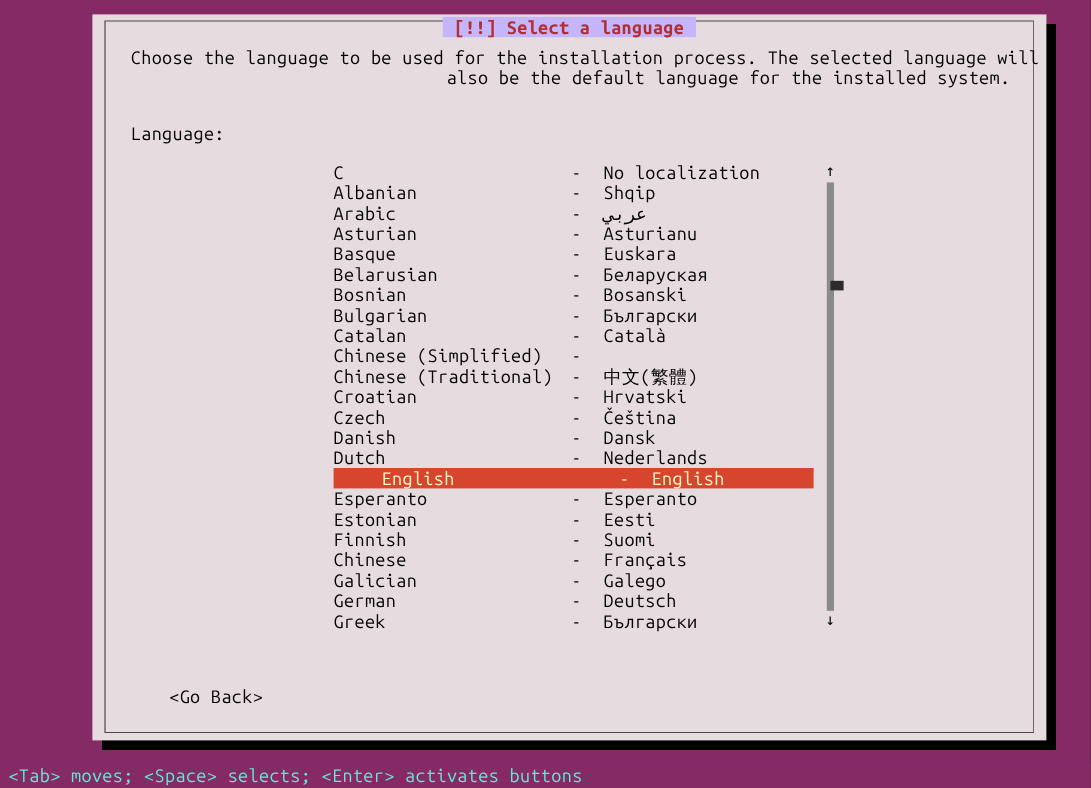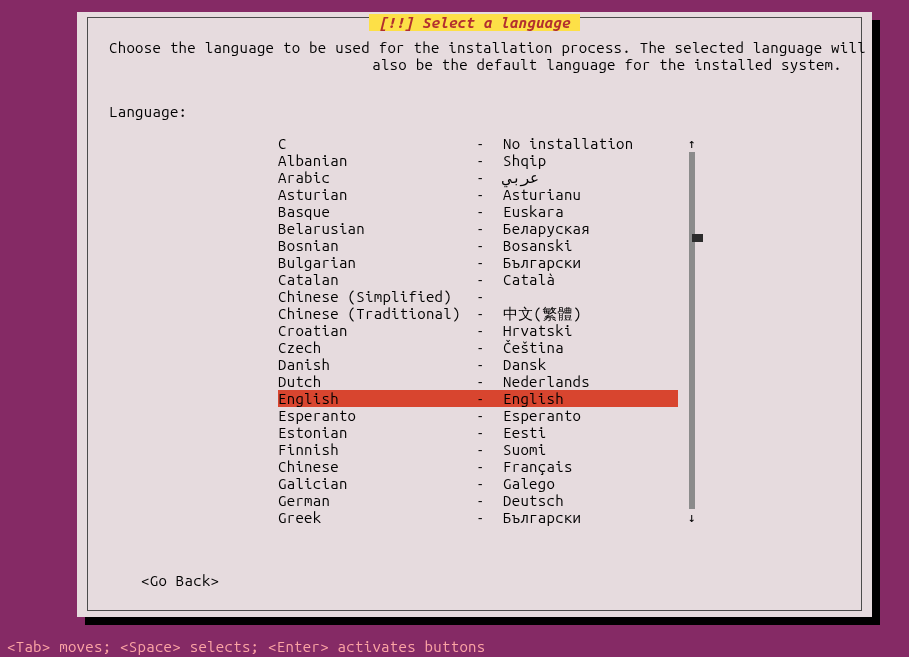--- a/index.html
+++ b/index.html
@@ -45,25 +45,24 @@
     }
     .title-bar {
       position: absolute;
       top: -3px;
       left: 0;
       right: 0;
       text-align: center;
     }
     .title-wrap {
       display: inline-block;
-      background: #fde047;
+      background: #c4b5fd;
       padding: 0 10px;
       color: #b22f2f;
       font-weight: bold;
-      font-style: italic;
     }
     .content {
       position: absolute;
       top: 22px;
       left: 22px;
       right: 20px;
       bottom: 22px;
       color: #000;
     }
     .instructions {
@@ -83,21 +82,22 @@
     }
     .list-row {
       display: flex;
       white-space: pre;
     }
     .lang-name { width: 198px; }
     .sep { width: 27px; }
     .native-name { flex: 1; }
     .list-row.sel {
       background: #d8452f;
-      color: #000000;
+      color: #fef9c3;
+      padding-left: 40px;
     }
     .scroll-area {
       position: absolute;
       top: 0;
       right: -23px;
       width: 18px;
       height: 100%;
     }
     .scroll-arrow {
       color: #000;
@@ -128,41 +128,41 @@
     }
     .footer {
       position: absolute;
       left: 0;
       right: 0;
       bottom: 0;
       height: 20px;
       padding-left: 7px;
       padding-top: 1px;
       background: #852a65;
-      color: #fca5a5;
+      color: #5eead4;
     }
   </style>
 </head>
 <body>
 
 <div class="screen">
   <div class="shadow"></div>
   <div class="dialog">
     <div class="inner-border">
       <div class="title-bar">
         <span class="title-wrap">[!!] Select a language</span>
       </div>
       <div class="content">
         <div class="instructions"><span>Choose the language to be used for the installation process. The selected language will</span>
 <span>also be the default language for the installed system.</span></div>
         <div class="label-line">Language:</div>
 
         <div class="list-area" id="list-area">
 
-          <div class="list-row"><span class="lang-name">C</span><span class="sep">-</span><span class="native-name">No installation</span></div>
+          <div class="list-row"><span class="lang-name">C</span><span class="sep">-</span><span class="native-name">No localization</span></div>
             <div class="list-row"><span class="lang-name">Albanian</span><span class="sep">-</span><span class="native-name">Shqip</span></div>
             <div class="list-row"><span class="lang-name">Arabic</span><span class="sep">-</span><span class="native-name">عربي</span></div>
             <div class="list-row"><span class="lang-name">Asturian</span><span class="sep">-</span><span class="native-name">Asturianu</span></div>
             <div class="list-row"><span class="lang-name">Basque</span><span class="sep">-</span><span class="native-name">Euskara</span></div>
             <div class="list-row"><span class="lang-name">Belarusian</span><span class="sep">-</span><span class="native-name">Беларуская</span></div>
             <div class="list-row"><span class="lang-name">Bosnian</span><span class="sep">-</span><span class="native-name">Bosanski</span></div>
             <div class="list-row"><span class="lang-name">Bulgarian</span><span class="sep">-</span><span class="native-name">Български</span></div>
             <div class="list-row"><span class="lang-name">Catalan</span><span class="sep">-</span><span class="native-name">Català</span></div>
             <div class="list-row"><span class="lang-name">Chinese (Simplified)</span><span class="sep">-</span></div>
             <div class="list-row"><span class="lang-name">Chinese (Traditional)</span><span class="sep">-</span><span class="native-name">中文(繁體)</span></div>

